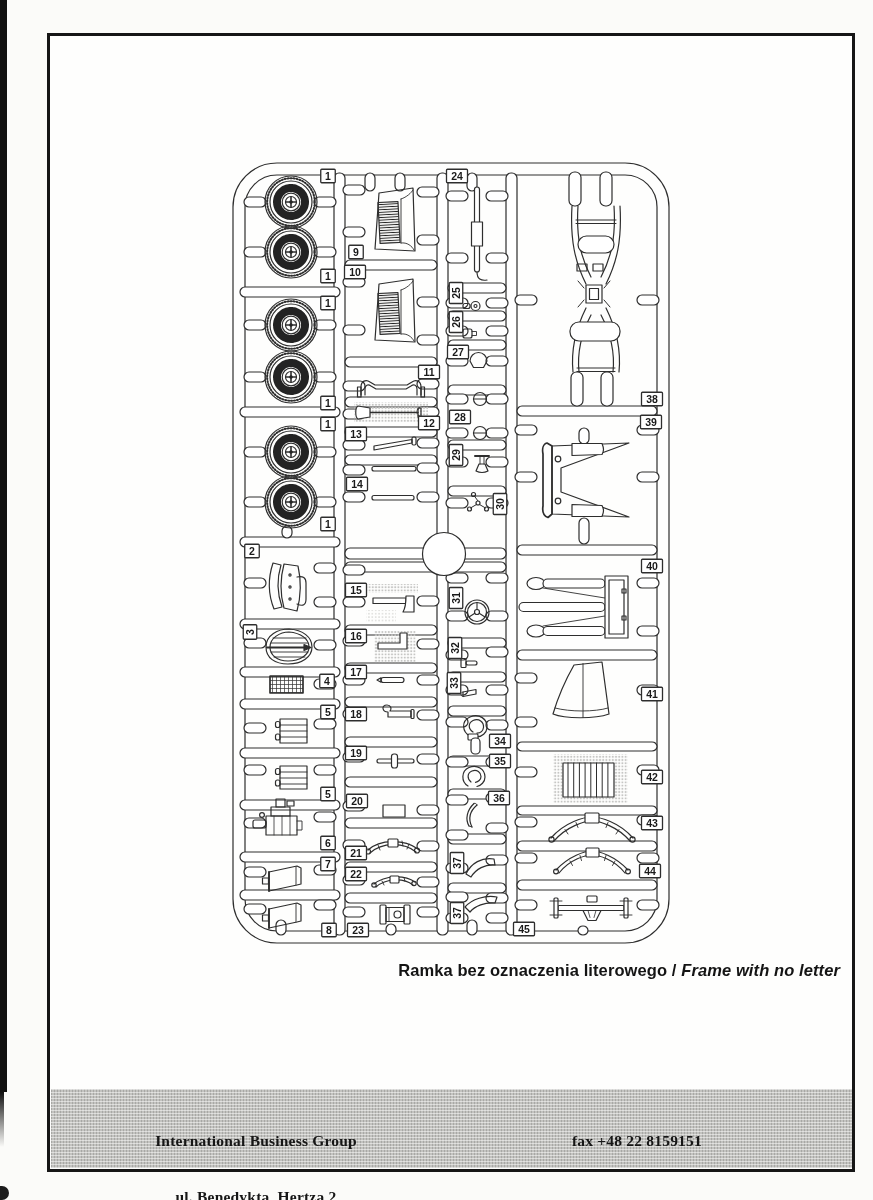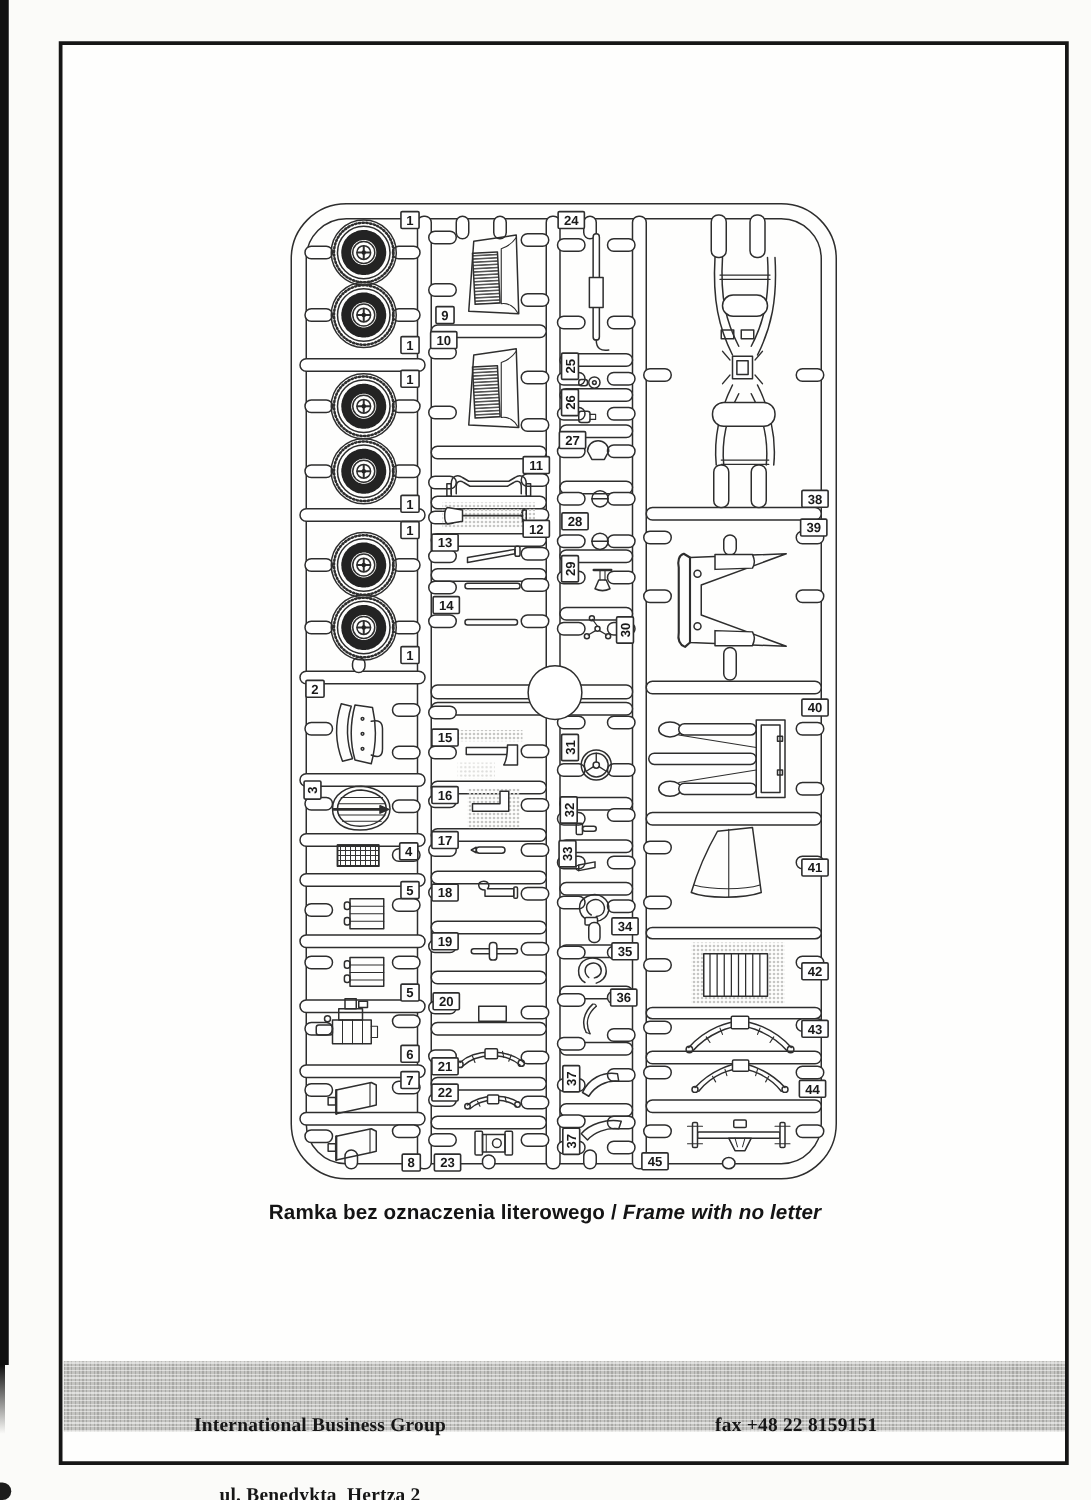--- a/index.html
+++ b/index.html
@@ -6,25 +6,25 @@
   .page{position:relative;width:873px;height:1200px;background:#fbfbf9;overflow:hidden;
         font-family:"Liberation Sans",sans-serif;}
   .edge-strip{position:absolute;left:0;top:0;width:7px;height:1092px;background:#101010;}
   .edge-fade{position:absolute;left:0;top:1092px;width:4px;height:55px;
         background:linear-gradient(#101010,rgba(16,16,16,0));}
   .edge-blob{position:absolute;left:0;top:1186px;width:9px;height:14px;background:#1c1c1c;
         border-radius:0 7px 7px 0;}
   .border-frame{position:absolute;left:47px;top:33px;width:802px;height:1133px;
         border:3px solid #161616;background:#fefefd;}
   #sprue{position:absolute;left:227px;top:155px;width:448px;height:796px;}
-  .caption{position:absolute;left:47px;top:961px;width:808px;text-align:center;
+  .caption{position:absolute;left:47px;top:961px;width:808px;text-align:right;
         font-weight:bold;font-size:16.5px;color:#141414;transform:translateX(-15px);
         letter-spacing:.1px;}
   .cap-en{font-style:italic;}
-  .footer-band{position:absolute;left:51px;top:1089px;width:801px;height:56px;
+  .footer-band{position:absolute;left:51px;top:1089px;width:801px;height:79px;
         background-color:#c3c3c0;
         background-image:
           repeating-linear-gradient(0deg, rgba(255,255,255,.5) 0 1px, rgba(0,0,0,0) 1px 3px),
           repeating-linear-gradient(90deg, rgba(110,110,108,.32) 0 1px, rgba(0,0,0,0) 1px 3px);}
   .f-col{position:absolute;top:6px;font-family:"Liberation Serif",serif;font-weight:bold;
         font-size:15.5px;line-height:18.5px;color:#161616;text-align:center;
         letter-spacing:.2px;white-space:pre;}
   .f-left{left:30px;width:350px;}
   .f-right{left:411px;width:350px;}
 </style>

